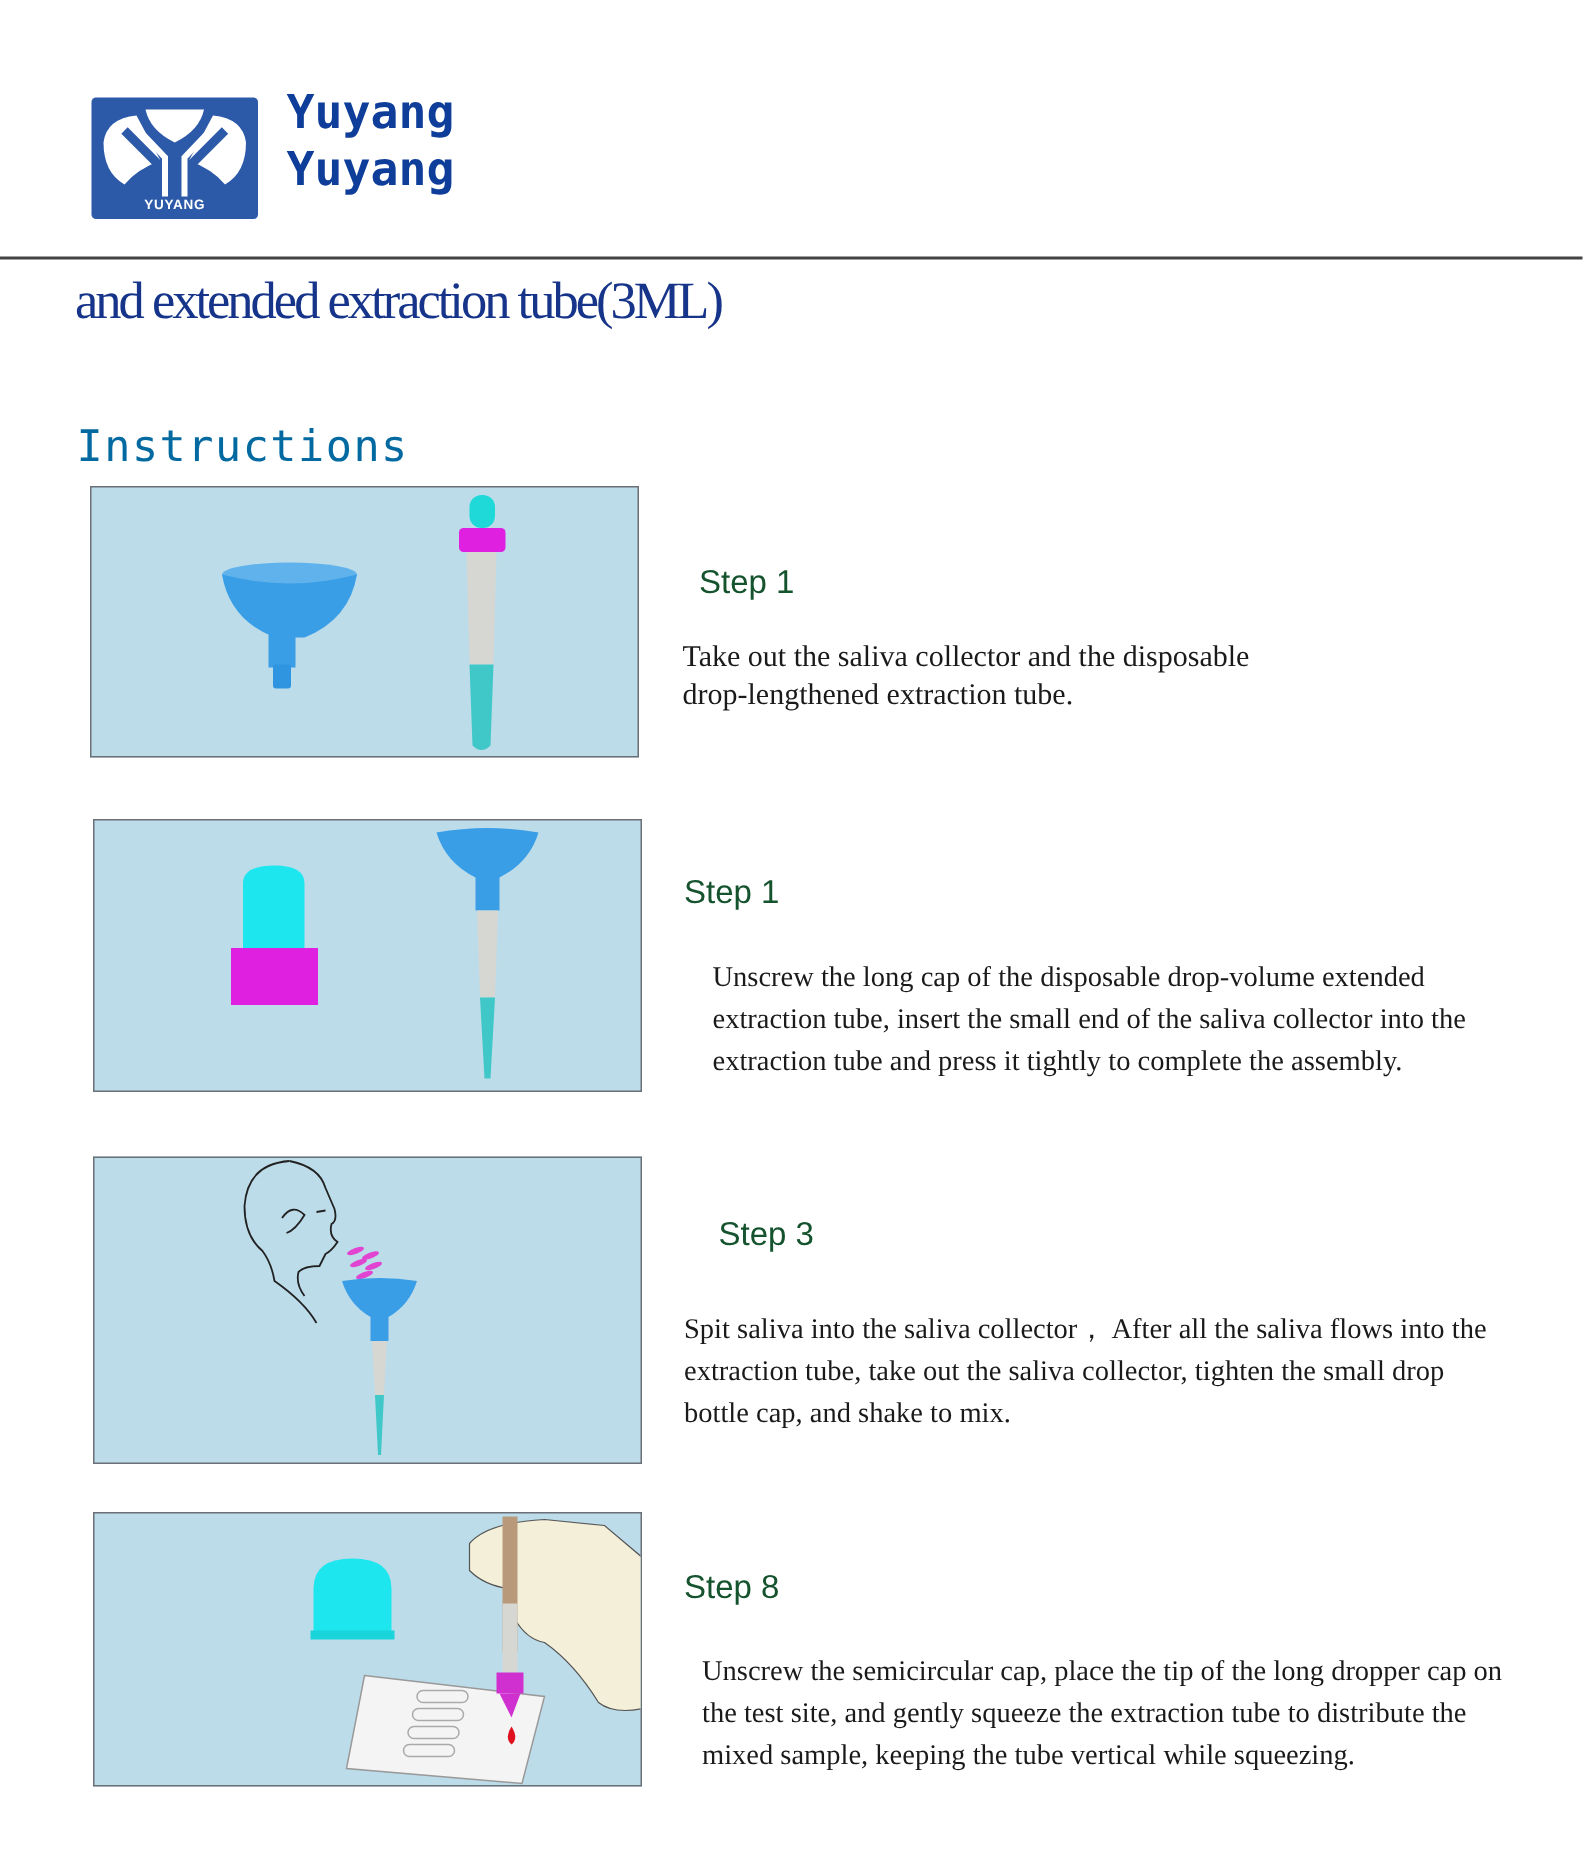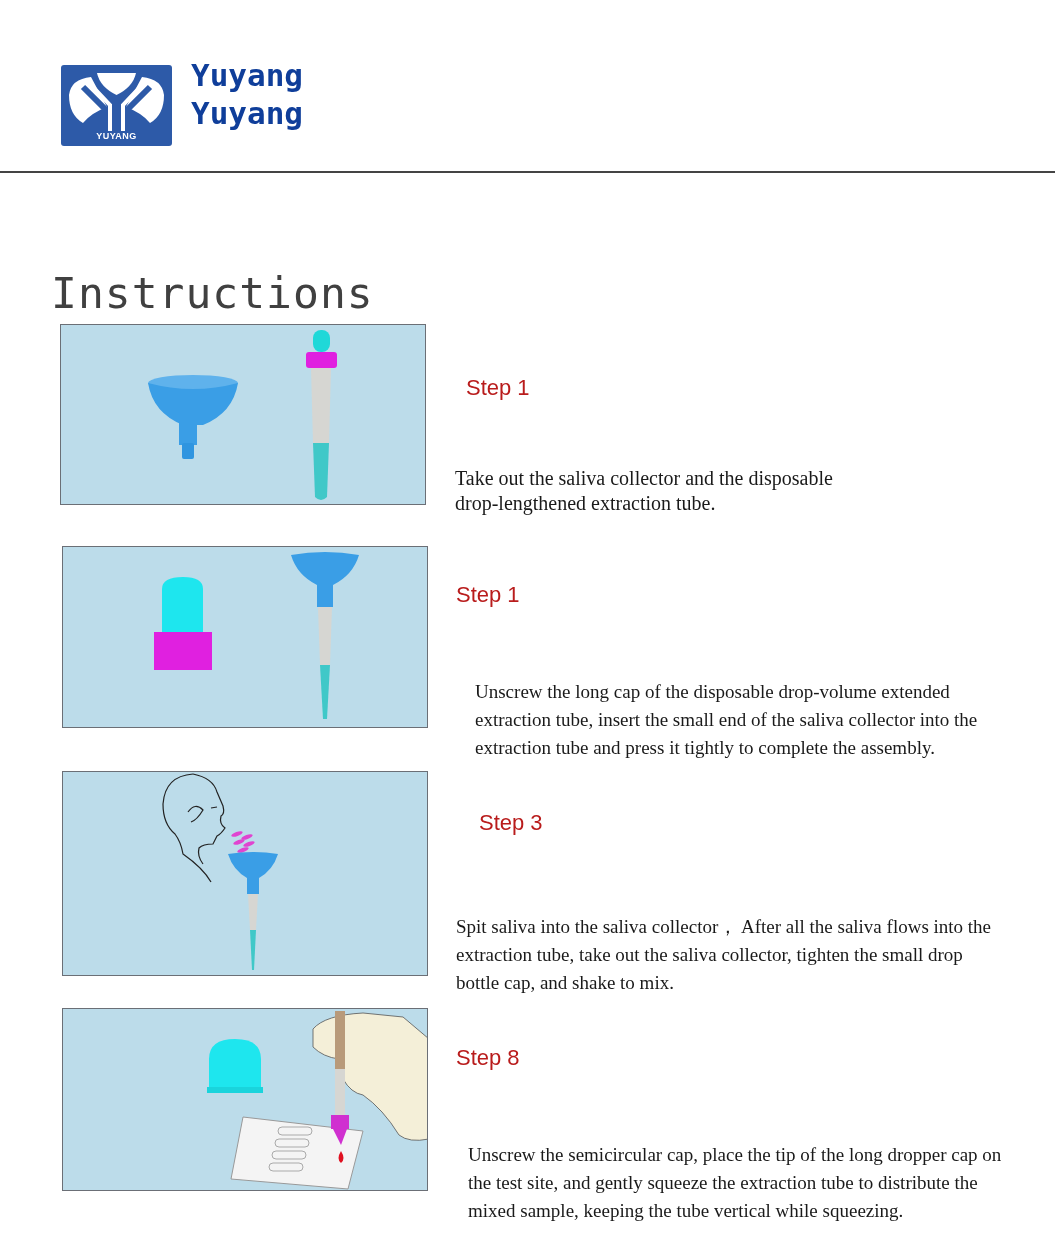--- a/index.html
+++ b/index.html
@@ -10,27 +10,27 @@
   .logo-caption { position: absolute; left: 0; right: 0; bottom: 5px; text-align: center; color: #ffffff; font-family: "Liberation Sans", sans-serif; font-size: 9px; font-weight: bold; letter-spacing: 0.5px; }
 
   .brand { position: absolute; left: 191px; top: 56px; color: #0f3e9a; font-family: "DejaVu Sans Mono", monospace; font-weight: bold; font-size: 31px; line-height: 38px; }
 
   .divider { position: absolute; left: 0; top: 171px; width: 1055px; height: 2px; background: #444444; }
 
   .title { position: absolute; left: 50px; top: 180px; width: 520px; color: #16358a; font-family: "Liberation Serif", serif; font-size: 35px; line-height: 42px; letter-spacing: -2px; }
   .title .l1 { display: block; padding-left: 24px; }
   .title .l2 { display: block; }
 
-  .instructions { position: absolute; left: 51px; top: 268px; color: #404040; font-family: "DejaVu Sans Mono", monospace; font-size: 43px; letter-spacing: 1px; }
+  .instructions { position: absolute; left: 51px; top: 280px; color: #0369a1; font-family: "DejaVu Sans Mono", monospace; font-size: 29px; letter-spacing: 1px; }
 
   .panel { position: absolute; background: #bcdcea; border: 1.5px solid #6b6f76; box-sizing: border-box; overflow: hidden; }
   .panel svg { position: absolute; left: 0; top: 0; }
 
-  .step-title { position: absolute; font-family: "Liberation Sans", sans-serif; font-size: 22px; color: #b91c1c; }
-  .step-text { position: absolute; font-family: "Liberation Serif", serif; font-size: 19px; color: #1a1a1a; line-height: 28px; margin-top: 40px; }
+  .step-title { position: absolute; font-family: "Liberation Sans", sans-serif; font-size: 22px; color: #14532d; }
+  .step-text { position: absolute; font-family: "Liberation Serif", serif; font-size: 19px; color: #1a1a1a; line-height: 28px; }
   .step-text.tight { line-height: 25px; font-size: 20px; }
 </style>
 </head>
 <body>
 
 <div class="logo-box">
   <svg width="111" height="81" viewBox="0 0 111 81">
 
     <path d="M8 30 Q10 14 30 12 L46 42 Q30 48 22 58 Q8 50 8 30 Z" fill="#ffffff"></path>
 
@@ -47,20 +47,21 @@
 </div>
 
 <div class="brand">
   <div>Yuyang</div>
   <div>Yuyang</div>
 </div>
 
 <div class="divider"></div>
 
 <div class="title">
+  <span class="l2">and extended extraction tube(3ML)</span>
 </div>
 
 <div class="instructions">Instructions</div>
 
 <div class="panel" style="left:60px; top:324px; width:366px; height:181px;">
   <svg width="366" height="181" viewBox="0 0 366 181">
     <g>
       <ellipse cx="132" cy="58" rx="45" ry="8" fill="#5fb2ec"></ellipse>
       <path d="M87 58 Q92 88 122 100 L142 100 Q172 88 177 58 Q132 70 87 58 Z" fill="#3a9ee6"></path>
       <rect x="118" y="98" width="18" height="22" fill="#3a9ee6"></rect>

